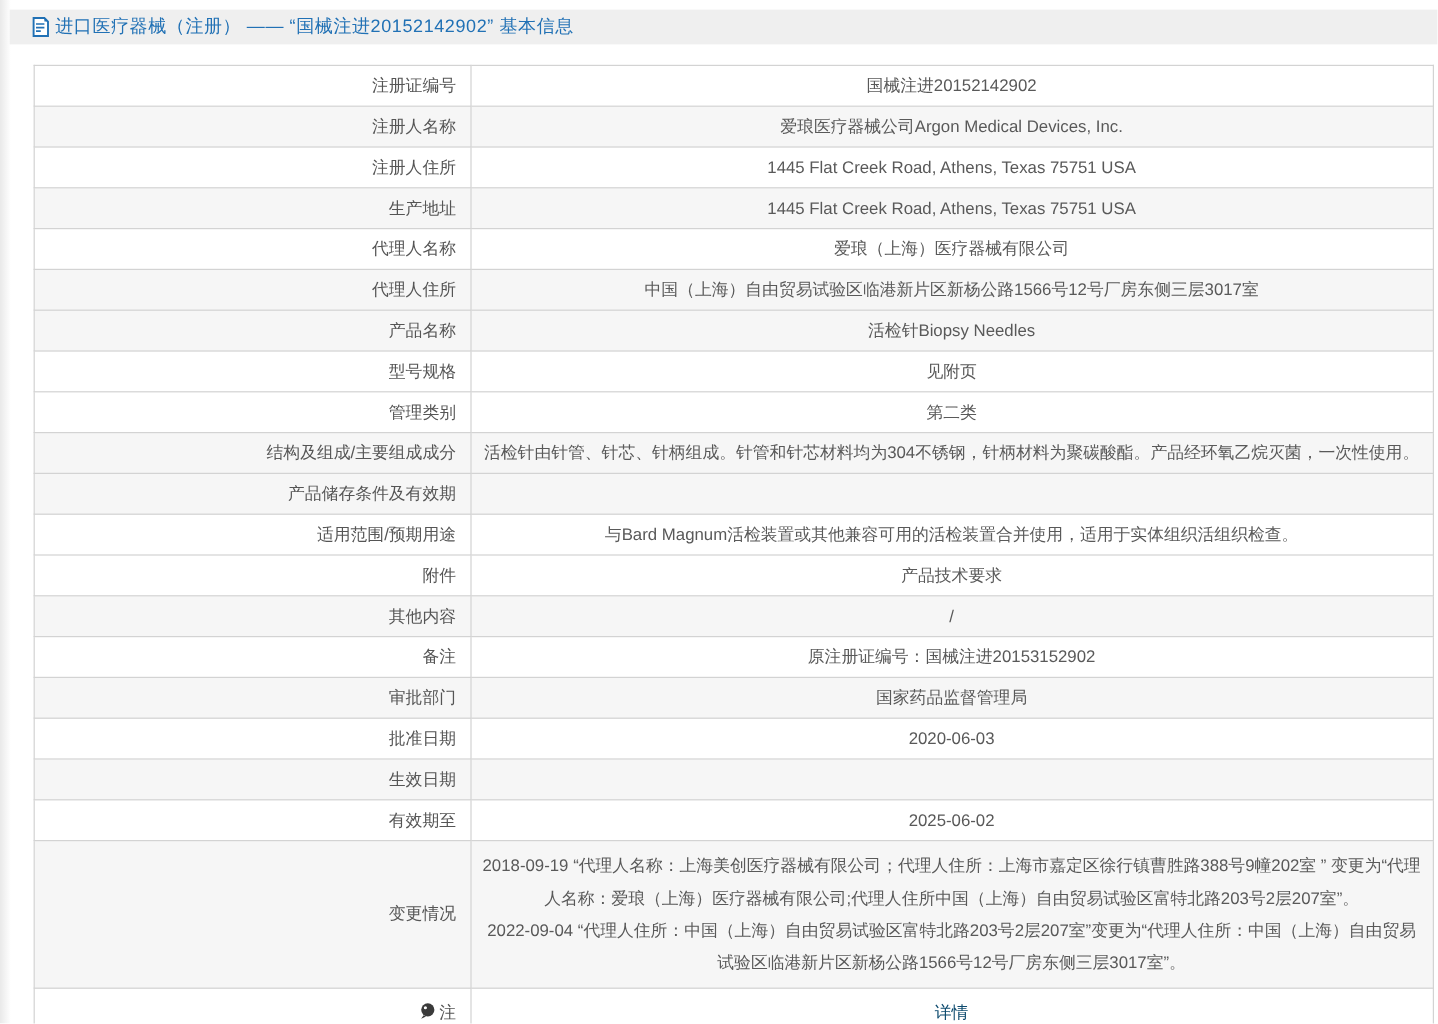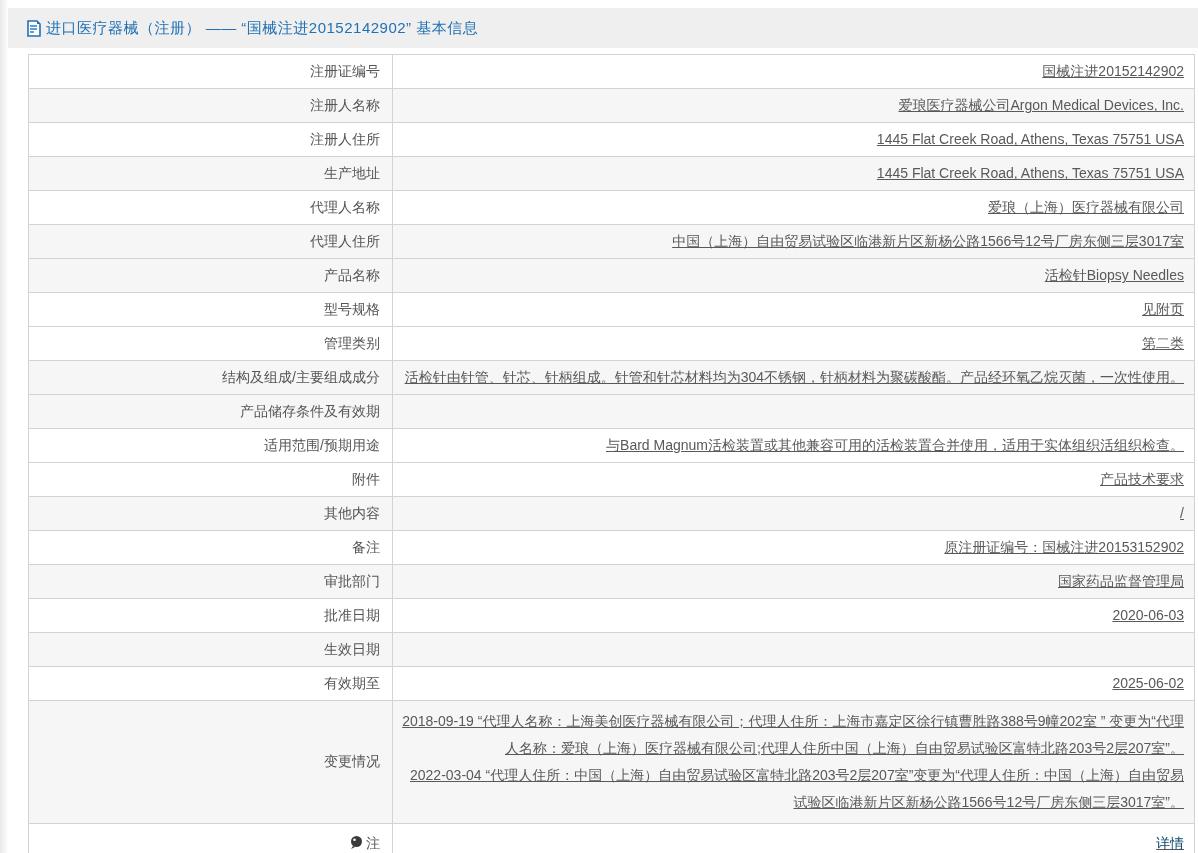--- a/index.html
+++ b/index.html
@@ -8,21 +8,21 @@
     background: #ffffff;
     font-family: "Liberation Sans", "DejaVu Sans", sans-serif;
     overflow: hidden;
     position: relative;
   }
   .left-shadow {
     position: absolute; left: 0; top: 0; width: 9px; height: 853px;
     background: linear-gradient(to right, #e9e9e9, #ffffff);
   }
   .page-header {
-    position: absolute; left: 8px; top: 8px; right: 0; height: 40px;
+    position: absolute; left: 8px; top: 8px; right: 0; height: 29px;
     background: #efefef;
     display: flex; align-items: center;
     padding-left: 18px;
   }
   .doc-icon { display: inline-flex; margin-right: 5px; }
   .page-title {
     color: #2171b5; font-size: 15px; letter-spacing: 0.5px;
   }
   .info-table {
     position: absolute; left: 28px; top: 54px;
@@ -38,27 +38,26 @@
   .row.shade { background: #f6f6f6; }
   td.label {
     width: 364px;
     text-align: right;
     padding: 6px 12px 6px 6px;
     color: #555555;
     font-size: 14px;
     vertical-align: middle;
   }
   td.value {
-    text-align: right;
+    text-align: center;
     padding: 6px 10px 6px 9px;
     color: #595959;
     font-size: 14px;
     vertical-align: middle;
     line-height: 1.45;
-    text-decoration: underline;
   }
   tr.changes-row { height: 100px; }
   tr.changes-row td.value { white-space: pre-line; line-height: 27px; padding-top: 7px; padding-bottom: 7px; vertical-align: top; }
   tr.note-row { height: 40px; }
   .note-icon { display: inline-block; vertical-align: -2px; margin-right: 3px; }
   a.details-link {
     color: #0c4a6e; text-decoration: none; cursor: pointer; font-size: 14px;
   }
 </style>
 </head>
@@ -153,21 +152,21 @@
       <td class="label">生效日期</td>
       <td class="value"></td>
     </tr>
     <tr class="row">
       <td class="label">有效期至</td>
       <td class="value">2025-06-02</td>
     </tr>
     <tr class="row shade changes-row">
       <td class="label">变更情况</td>
       <td class="value">2018-09-19 “代理人名称：上海美创医疗器械有限公司；代理人住所：上海市嘉定区徐行镇曹胜路388号9幢202室 ” 变更为“代理人名称：爱琅（上海）医疗器械有限公司;代理人住所中国（上海）自由贸易试验区富特北路203号2层207室”。
-2022-03-04 “代理人住所：中国（上海）自由贸易试验区富特北路203号2层207室”变更为“代理人住所：中国（上海）自由贸易试验区临港新片区新杨公路1566号12号厂房东侧三层3017室”。</td>
+2022-09-04 “代理人住所：中国（上海）自由贸易试验区富特北路203号2层207室”变更为“代理人住所：中国（上海）自由贸易试验区临港新片区新杨公路1566号12号厂房东侧三层3017室”。</td>
     </tr>
     <tr class="row note-row">
       <td class="label">
         <span class="note-icon">
           <svg width="14" height="15" viewBox="0 0 14 15">
             <circle cx="7.5" cy="6.5" r="5.5" fill="#3a3a3a"></circle>
             <path d="M4 11 L2 14 L6 12 z" fill="#3a3a3a"></path>
             <circle cx="5.5" cy="4.8" r="1.3" fill="#ffffff"></circle>
           </svg>
         </span><span>注</span>

